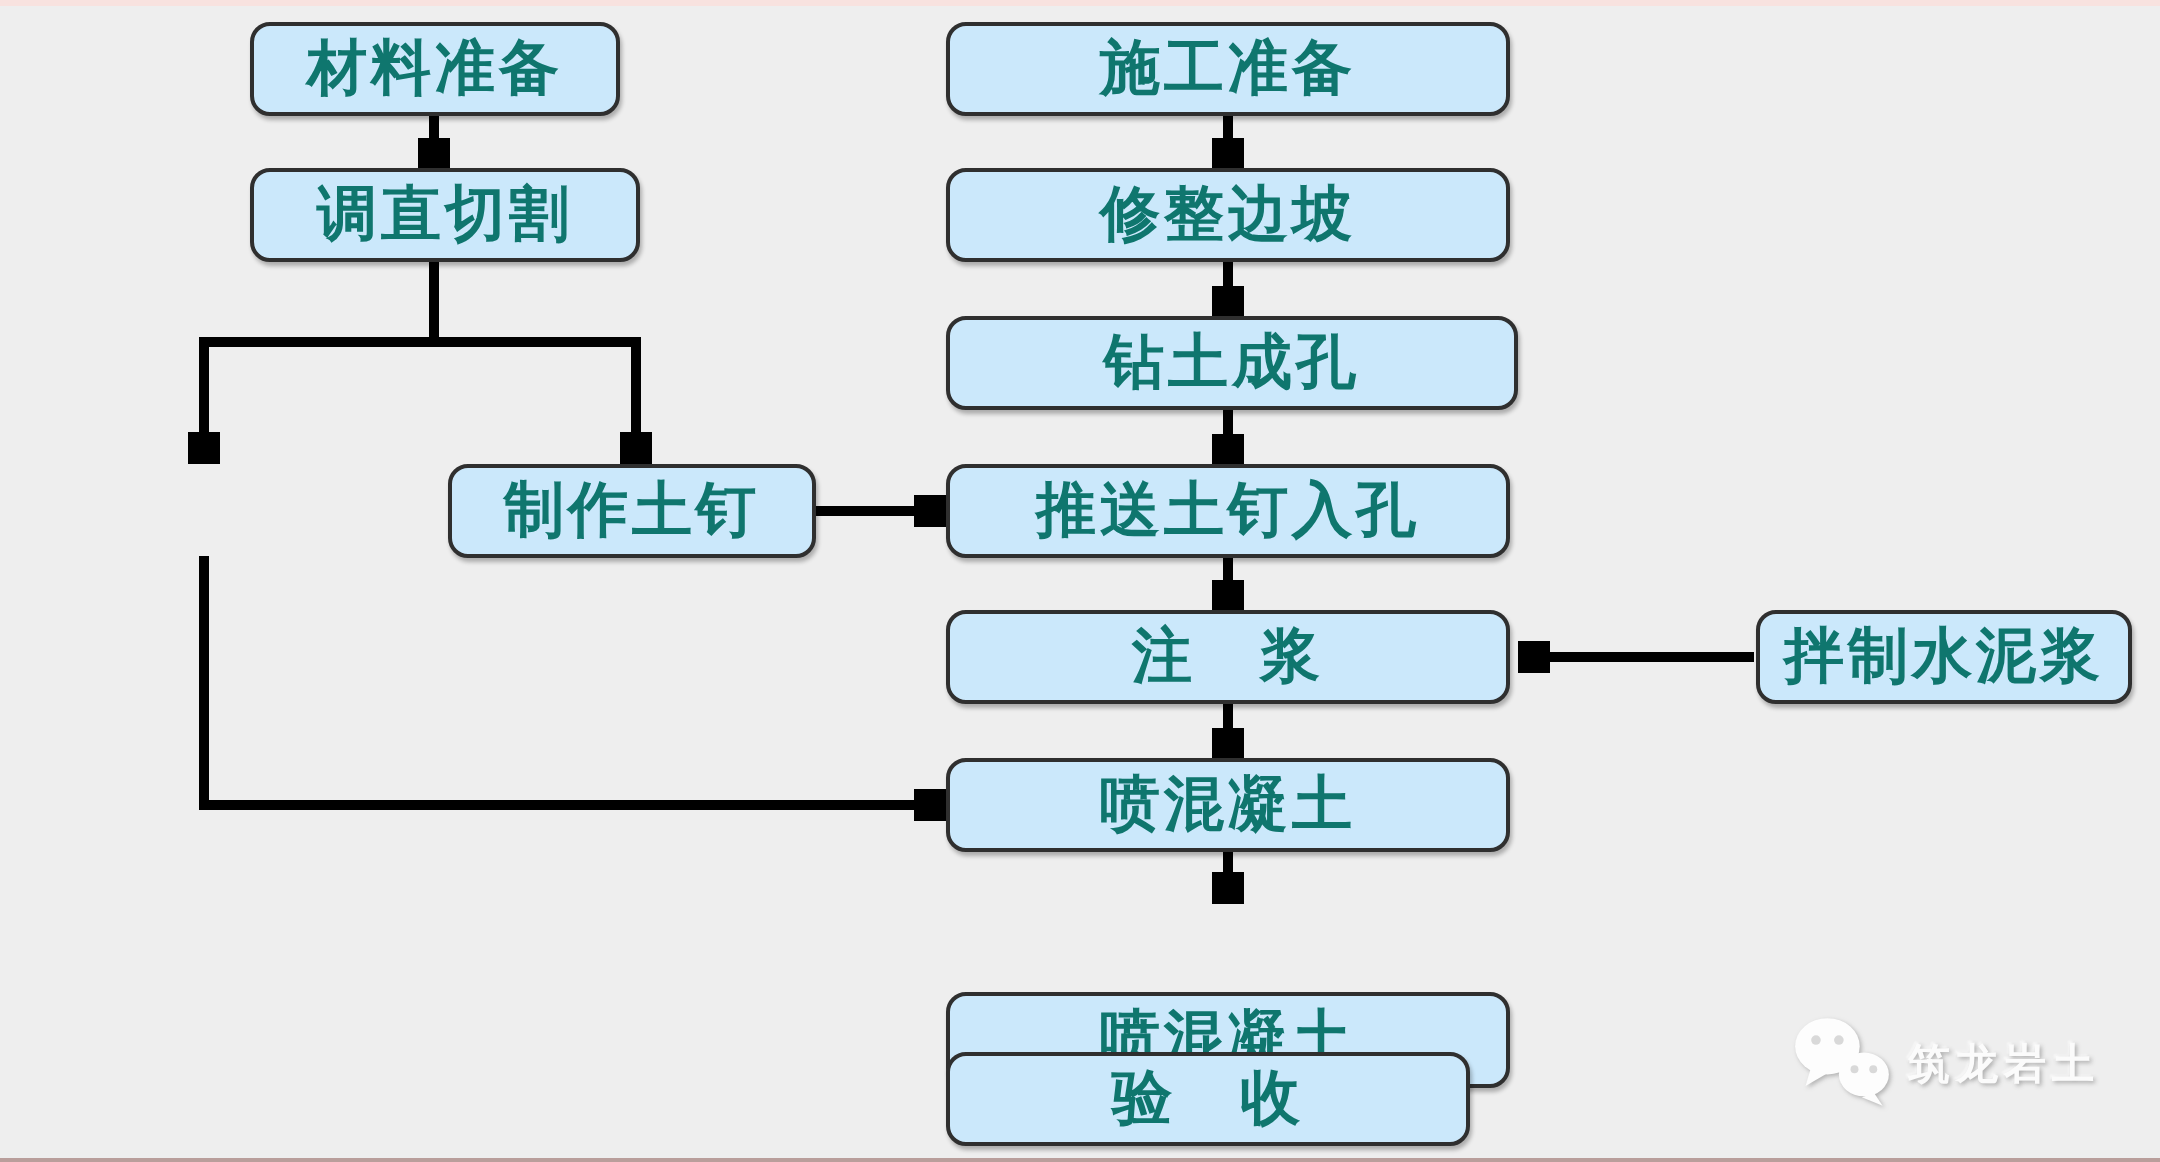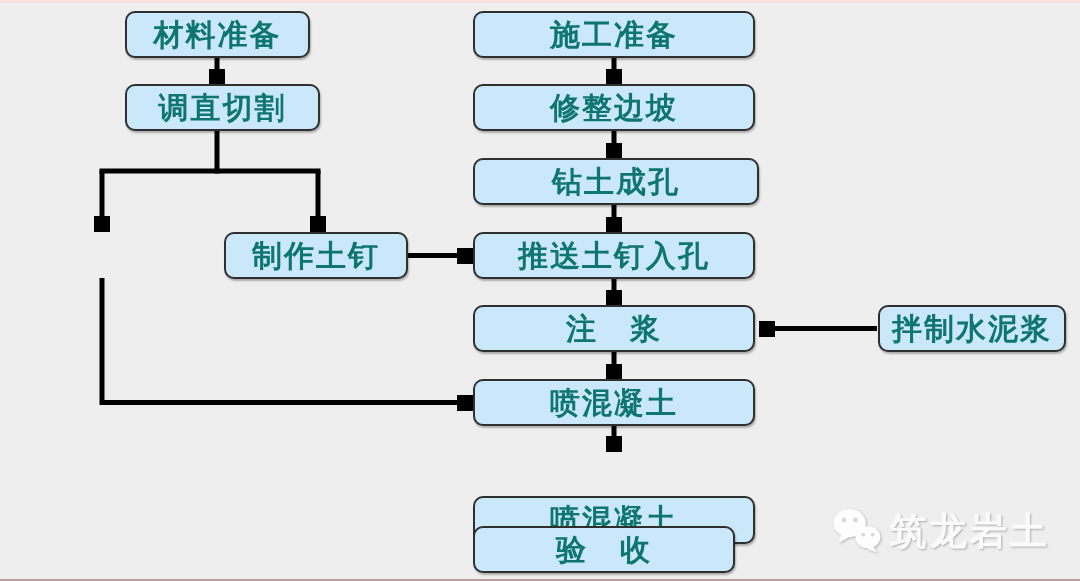--- a/index.html
+++ b/index.html
@@ -49,21 +49,21 @@
   
   .n-cement    {left:878px;top:305px;width:188px;height:47px;}
 
   .watermark{
     position:absolute;z-index:3;
     right:30px;bottom:24px;
     display:flex;align-items:center;gap:8px;
     pointer-events:none;
   }
   .watermark .wm-text{
-    font-size:37px;font-weight:700;letter-spacing:3px;
+    font-size:21px;font-weight:700;letter-spacing:3px;
     color:#fbfbfb;
     text-shadow:1px 1px 2px rgba(90,90,90,0.45), -1px -1px 1px rgba(255,255,255,0.6);
   }
   .wm-icon{filter:drop-shadow(1px 1px 1px rgba(120,120,120,0.5));}
 </style>
 </head>
 <body>
 
 <div id="screen">
 

